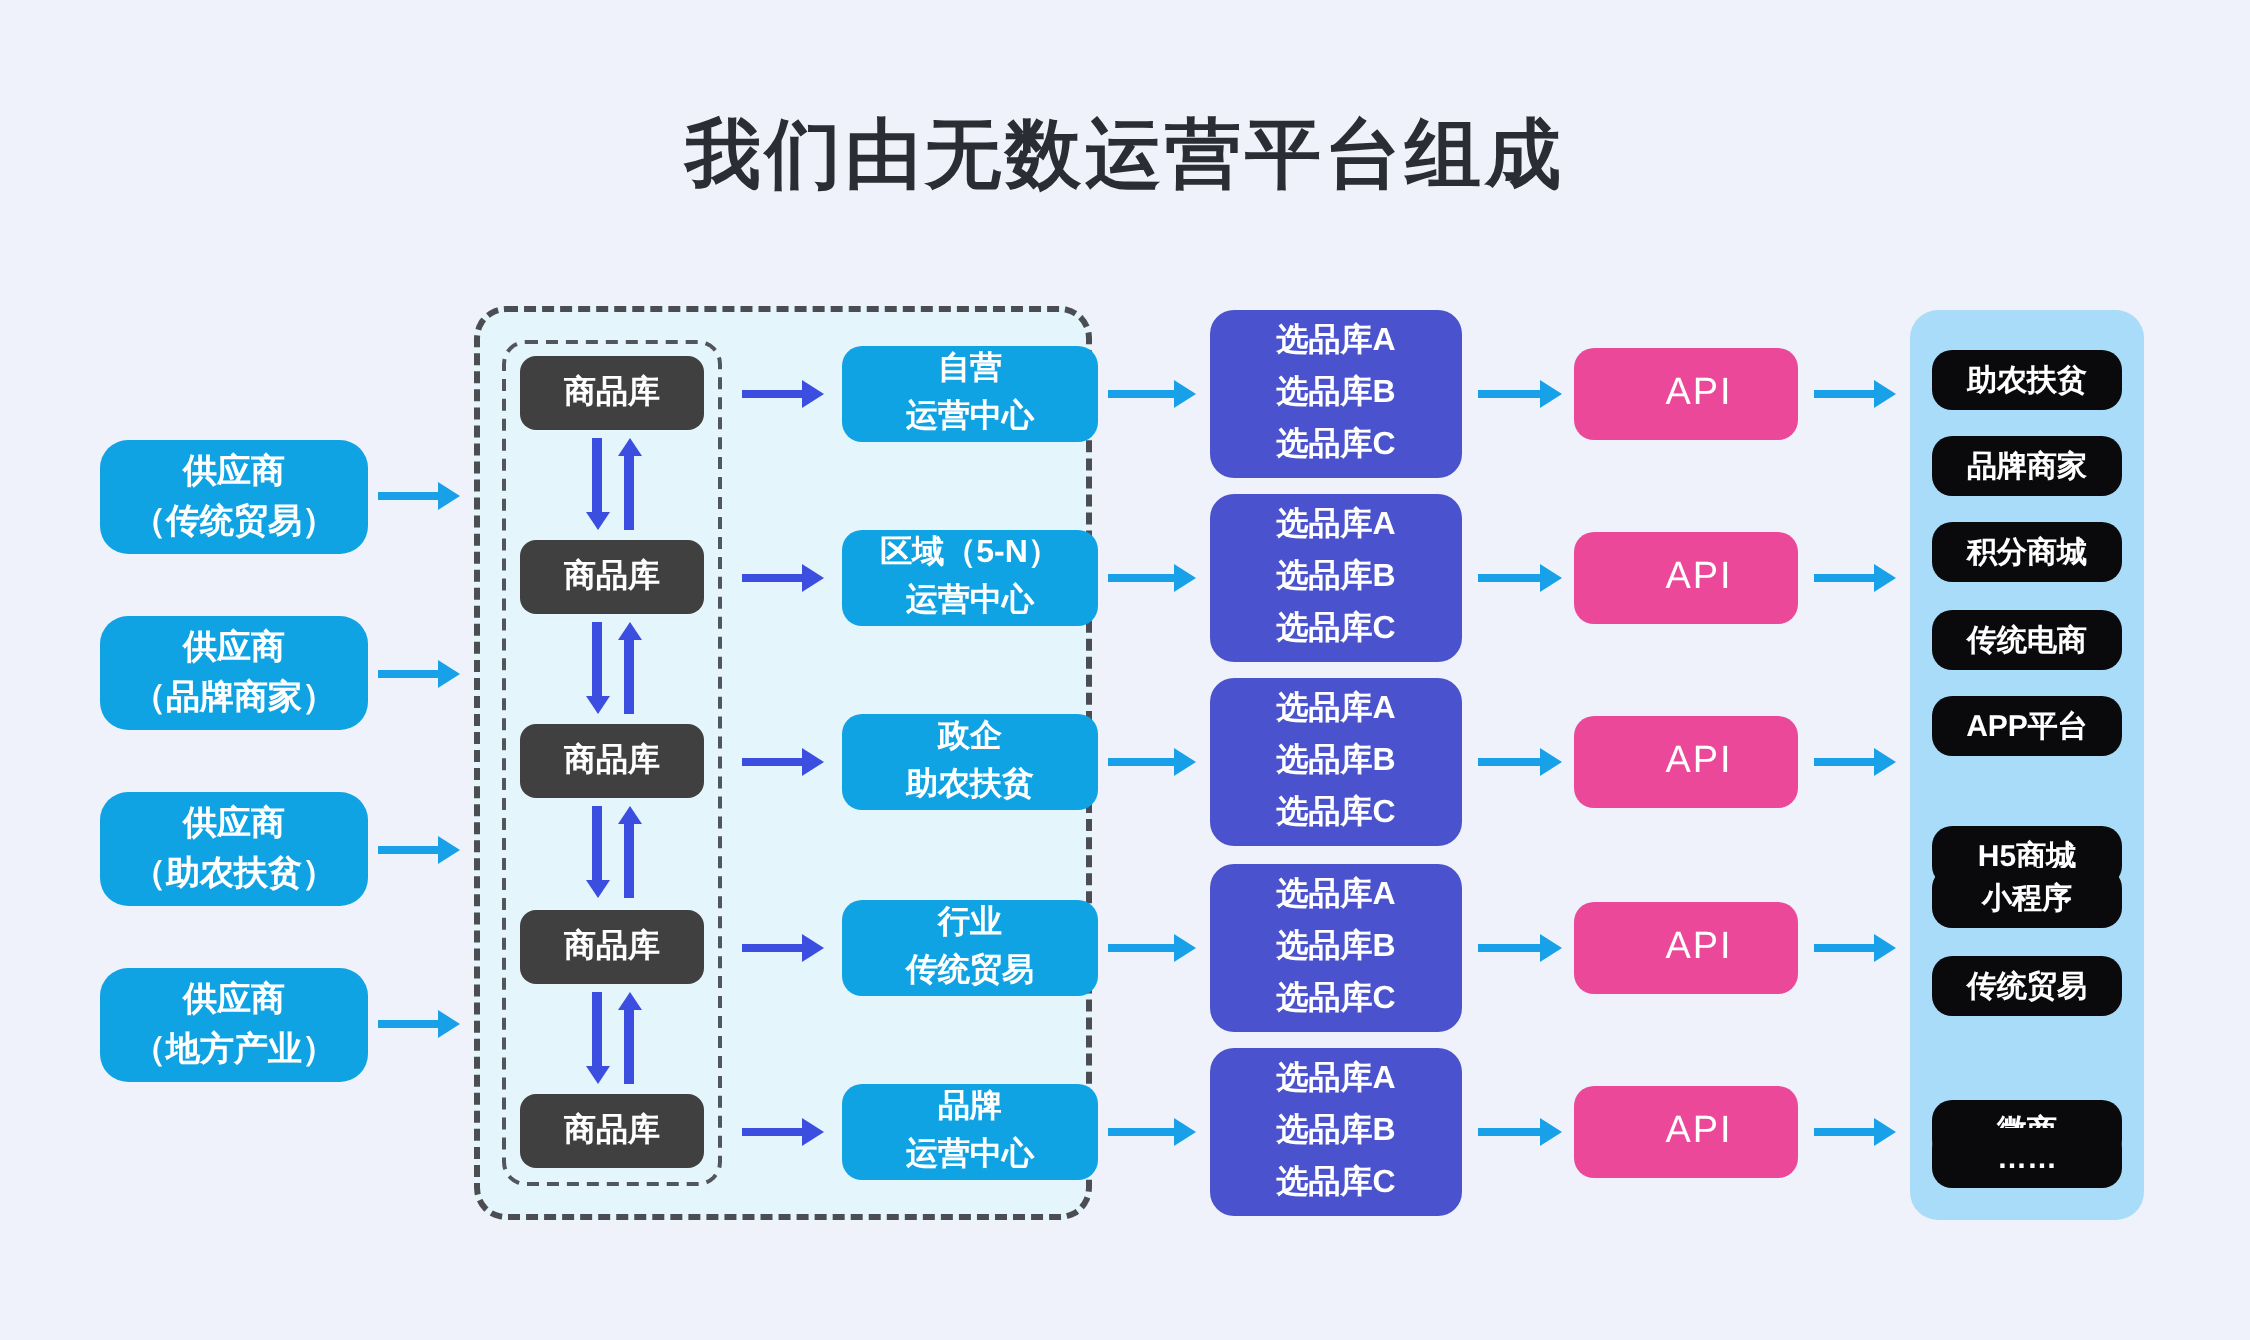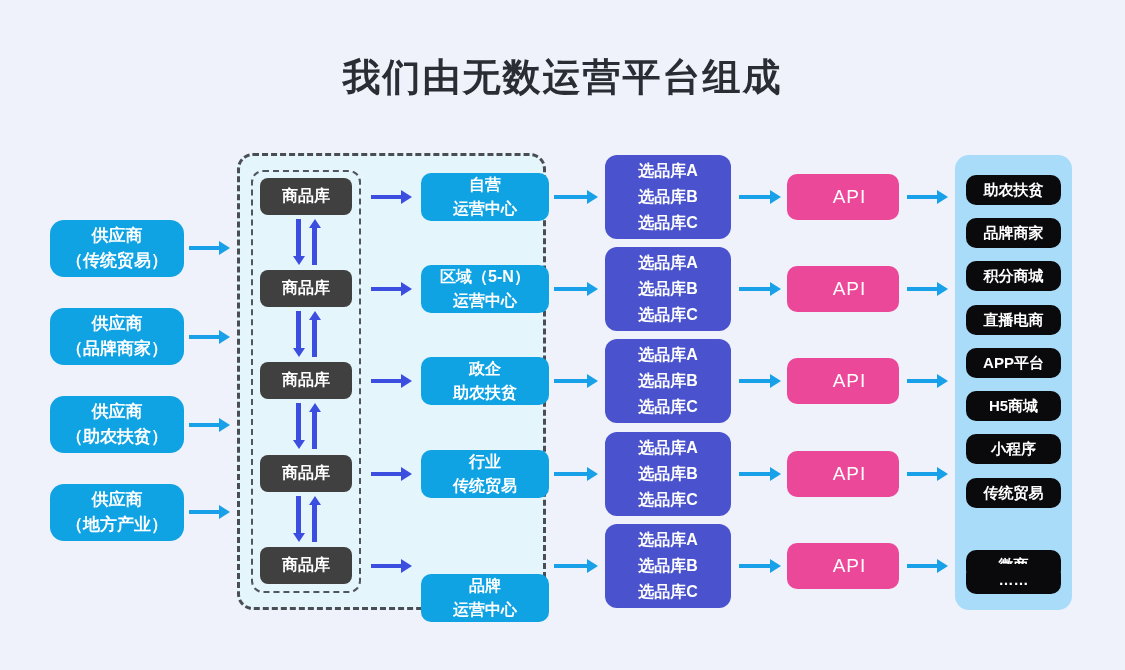--- a/index.html
+++ b/index.html
@@ -102,21 +102,21 @@
 <div class="harrow indigo" style="left:371px;top:564px;width:30px"></div>
 
 <div class="box center" style="top:173px">自营
 运营中心</div>
 <div class="box center" style="top:265px">区域（5-N）
 运营中心</div>
 <div class="box center" style="top:357px">政企
 助农扶贫</div>
 <div class="box center" style="top:450px">行业
 传统贸易</div>
-<div class="box center" style="top:574px">品牌
+<div class="box center" style="top:542px">品牌
 运营中心</div>
 
 <div class="harrow" style="left:554px;top:195px;width:33px"></div>
 <div class="harrow" style="left:554px;top:287px;width:33px"></div>
 <div class="harrow" style="left:554px;top:379px;width:33px"></div>
 <div class="harrow" style="left:554px;top:472px;width:33px"></div>
 <div class="harrow" style="left:554px;top:564px;width:33px"></div>
 
 <div class="box slib" style="top:155px">选品库A
 选品库B
@@ -149,19 +149,19 @@
 <div class="harrow" style="left:907px;top:195px;width:30px"></div>
 <div class="harrow" style="left:907px;top:287px;width:30px"></div>
 <div class="harrow" style="left:907px;top:379px;width:30px"></div>
 <div class="harrow" style="left:907px;top:472px;width:30px"></div>
 <div class="harrow" style="left:907px;top:564px;width:30px"></div>
 
 <div class="right-panel"></div>
 <div class="box pill" style="top:175px">助农扶贫</div>
 <div class="box pill" style="top:218px">品牌商家</div>
 <div class="box pill" style="top:261px">积分商城</div>
-<div class="box pill" style="top:305px">直播电商</div>
+<div class="box pill" style="top:305px">传统电商</div>
 <div class="box pill" style="top:348px">APP平台</div>
-<div class="box pill" style="top:391px">H5商城</div>
+<div class="box pill" style="top:413px">H5商城</div>
 <div class="box pill" style="top:434px">小程序</div>
 <div class="box pill" style="top:478px">传统贸易</div>
 <div class="box pill" style="top:550px">微商</div>
 <div class="box pill" style="top:564px">……</div>
 
 </body></html>

